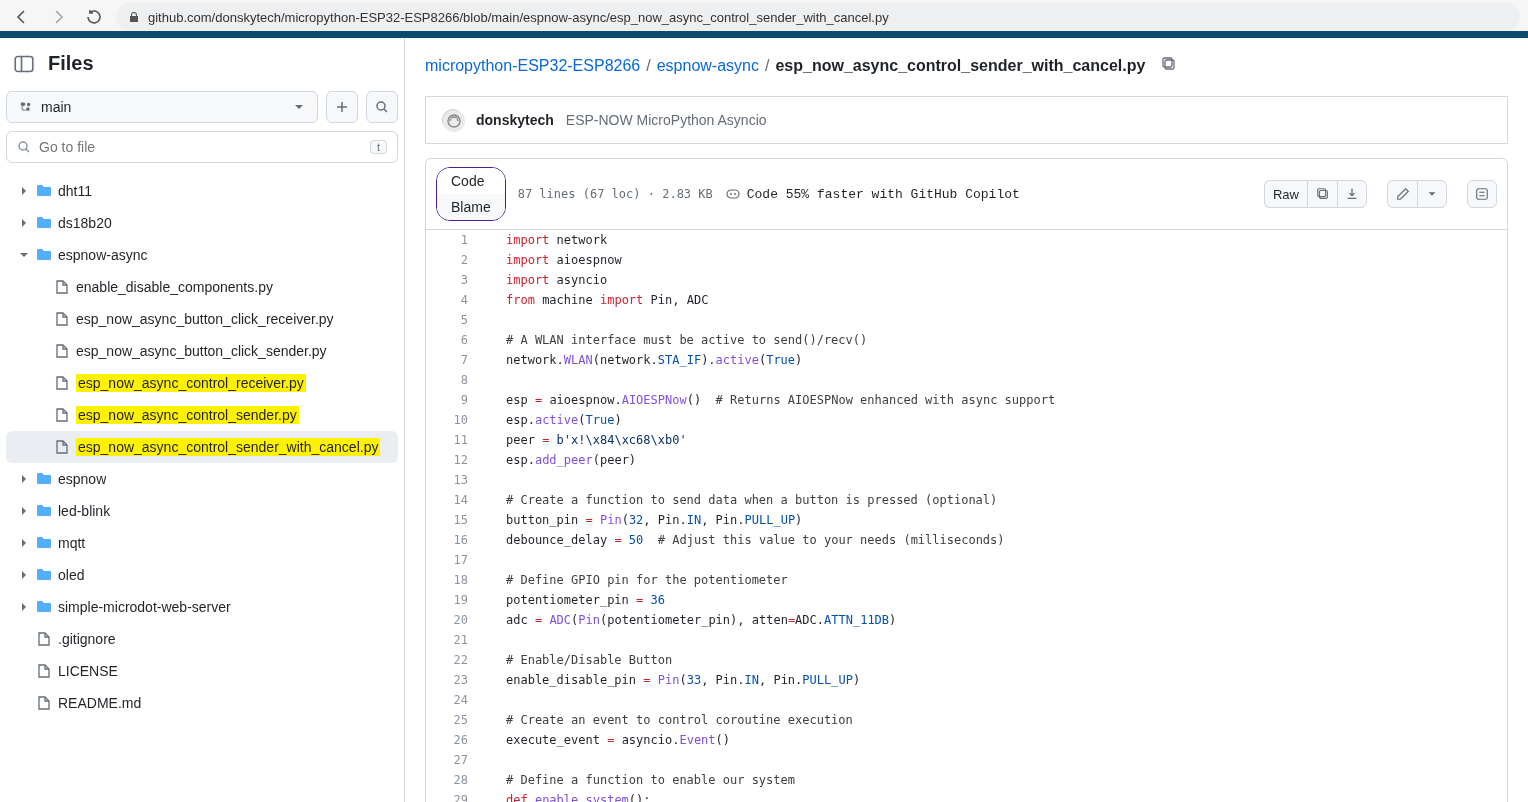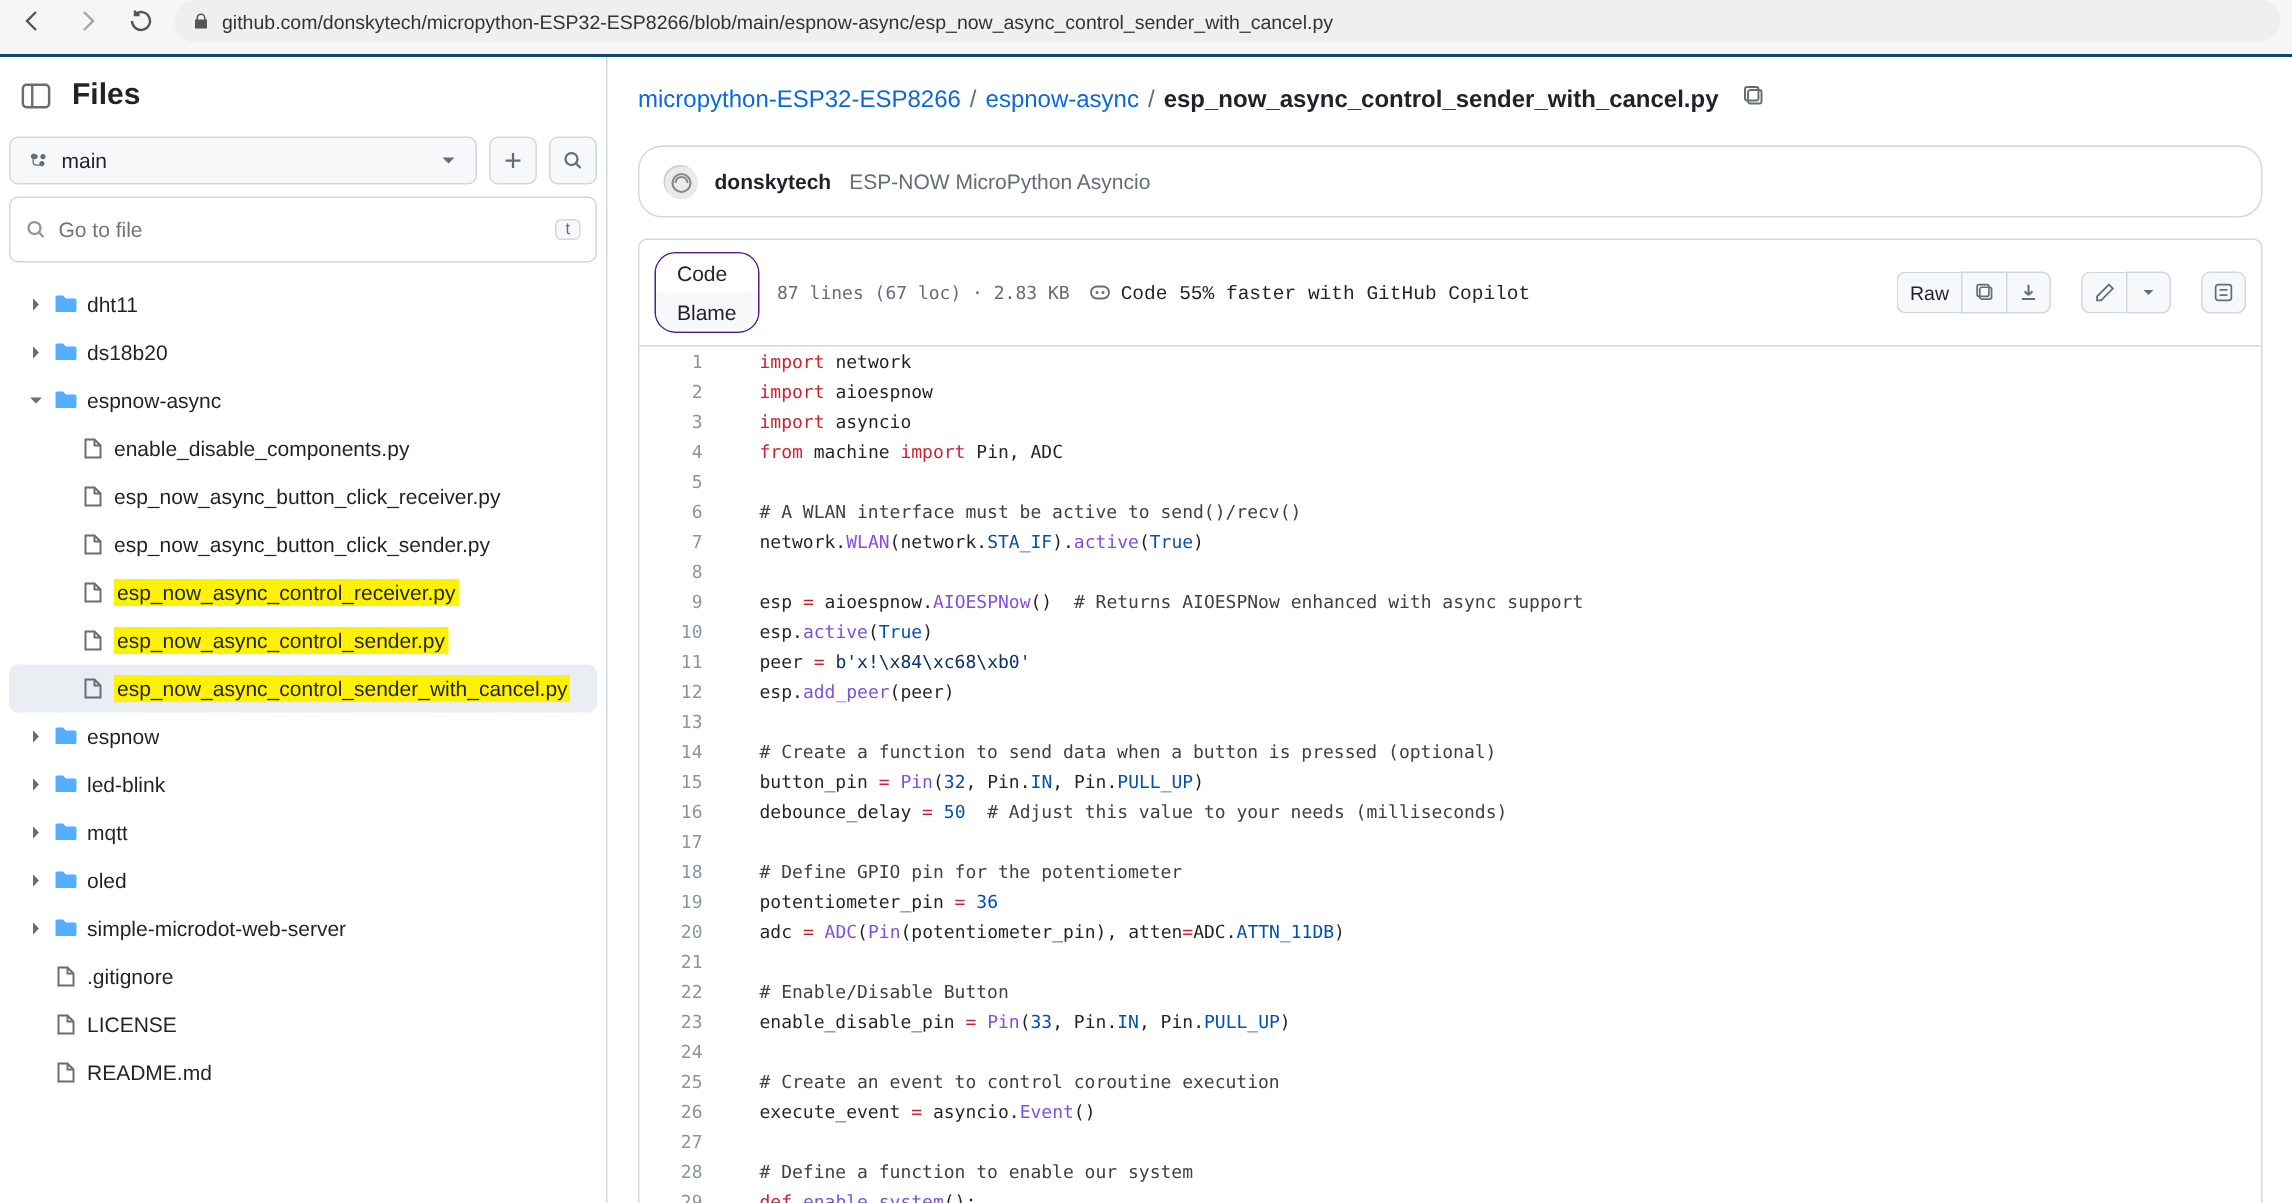--- a/index.html
+++ b/index.html
@@ -1,19 +1,19 @@
 <!DOCTYPE html>
 <html><head>
 <meta charset="utf-8">
 <style>
 * { box-sizing: border-box; margin: 0; padding: 0; }
 body { font-family: -apple-system, BlinkMacSystemFont, "Segoe UI", Helvetica, Arial, sans-serif; color: #1f2328; background: #fff; }
 
 
-.browser-bar { height: 38px; display: flex; align-items: flex-start; padding: 0 8px; gap: 8px; border-bottom: 2px solid #0c4a6e; background: #f6f6f6; }
+.browser-bar { height: 38px; display: flex; align-items: flex-end; padding: 0 8px; gap: 8px; border-bottom: 7px solid #0c4a6e; background: #f6f6f6; }
 .nav-btn { width: 28px; height: 28px; display: flex; align-items: center; justify-content: center; cursor: pointer; color: #555; }
 .url-bar { flex: 1; height: 28px; background: #eeeff1; border-radius: 14px; display: flex; align-items: center; padding: 0 12px; font-size: 13px; color: #333; gap: 8px; }
 .lock-icon { color: #555; }
 
 
 .main { display: flex; height: calc(100vh - 38px); }
 .sidebar { width: 405px; border-right: 1px solid #d0d7de; display: flex; flex-direction: column; background: #fff; }
 .content { flex: 1; overflow: auto; }
 
 
@@ -22,21 +22,21 @@
 .sidebar-title { font-size: 20px; font-weight: 600; }
 
 
 .branch-row { display: flex; gap: 8px; padding: 8px 6px; }
 .branch-btn { flex: 1; height: 32px; border: 1px solid #d0d7de; border-radius: 6px; background: #f6f8fa; display: flex; align-items: center; padding: 0 12px; gap: 8px; font-size: 14px; cursor: pointer; }
 .btn-sq { width: 32px; height: 32px; border: 1px solid #d0d7de; border-radius: 6px; background: #f6f8fa; display: flex; align-items: center; justify-content: center; cursor: pointer; }
 .chevron-down { margin-left: auto; color: #656d76; }
 
 
 .search-row { padding: 0 6px 8px 6px; position: relative; }
-.search-input-wrap { height: 44px; border: 1px solid #d0d7de; border-radius: 6px; display: flex; align-items: center; padding: 0 10px; gap: 8px; }
+.search-input-wrap { height: 32px; border: 1px solid #d0d7de; border-radius: 6px; display: flex; align-items: center; padding: 0 10px; gap: 8px; }
 .search-input { border: none; outline: none; flex: 1; font-size: 14px; background: transparent; }
 .kbd-hint { border: 1px solid #d0d7de; border-radius: 4px; padding: 0 6px; font-size: 11px; color: #656d76; background: #f6f8fa; }
 
 
 .tree { padding: 4px 6px; overflow-y: auto; }
 .tree-row { display: flex; align-items: center; height: 32px; border-radius: 6px; padding: 0 6px; gap: 6px; font-size: 14px; cursor: pointer; }
 .tree-row.selected { background: #eaeef2; }
 .tree-chevron { width: 12px; display: flex; justify-content: center; color: #656d76; }
 .tree-indent { display: inline-block; }
 .folder-icon { color: #54aeff; }
@@ -45,21 +45,21 @@
 .tree-label.hl { background: #fff200; padding: 1px 2px; }
 
 
 .crumb-row { display: flex; align-items: center; gap: 6px; padding: 18px 20px 10px 20px; font-size: 16px; }
 .crumb-link { color: #0969da; cursor: pointer; }
 .crumb-sep { color: #656d76; }
 .crumb-current { font-weight: 600; }
 .crumb-copy { margin-left: 10px; }
 
 
-.commit-bar { margin: 10px 20px 14px 20px; border: 1px solid #d0d7de; border-radius: 16px; padding: 12px 16px; display: flex; align-items: center; gap: 12px; }
+.commit-bar { margin: 10px 20px 14px 20px; border: 1px solid #d0d7de; border-radius: 0; padding: 12px 16px; display: flex; align-items: center; gap: 12px; }
 .avatar { width: 22px; height: 22px; border-radius: 50%; background: #ddd; border: 1px solid #ccc; }
 .author-name { font-weight: 600; font-size: 14px; }
 .commit-msg { color: #656d76; font-size: 14px; }
 
 
 .code-box { margin: 0 20px 20px 20px; border: 1px solid #d0d7de; border-radius: 6px; }
 .code-toolbar { display: flex; align-items: center; padding: 8px 10px; border-bottom: 1px solid #d0d7de; gap: 12px; }
 .tab-group { display: flex; border: 1px solid #4c1d95; border-radius: 14px; overflow: hidden; flex-direction: column; }
 .tab { padding: 5px 14px; font-size: 14px; cursor: pointer; background: #f6f8fa; }
 .tab.active { background: #fff; }

